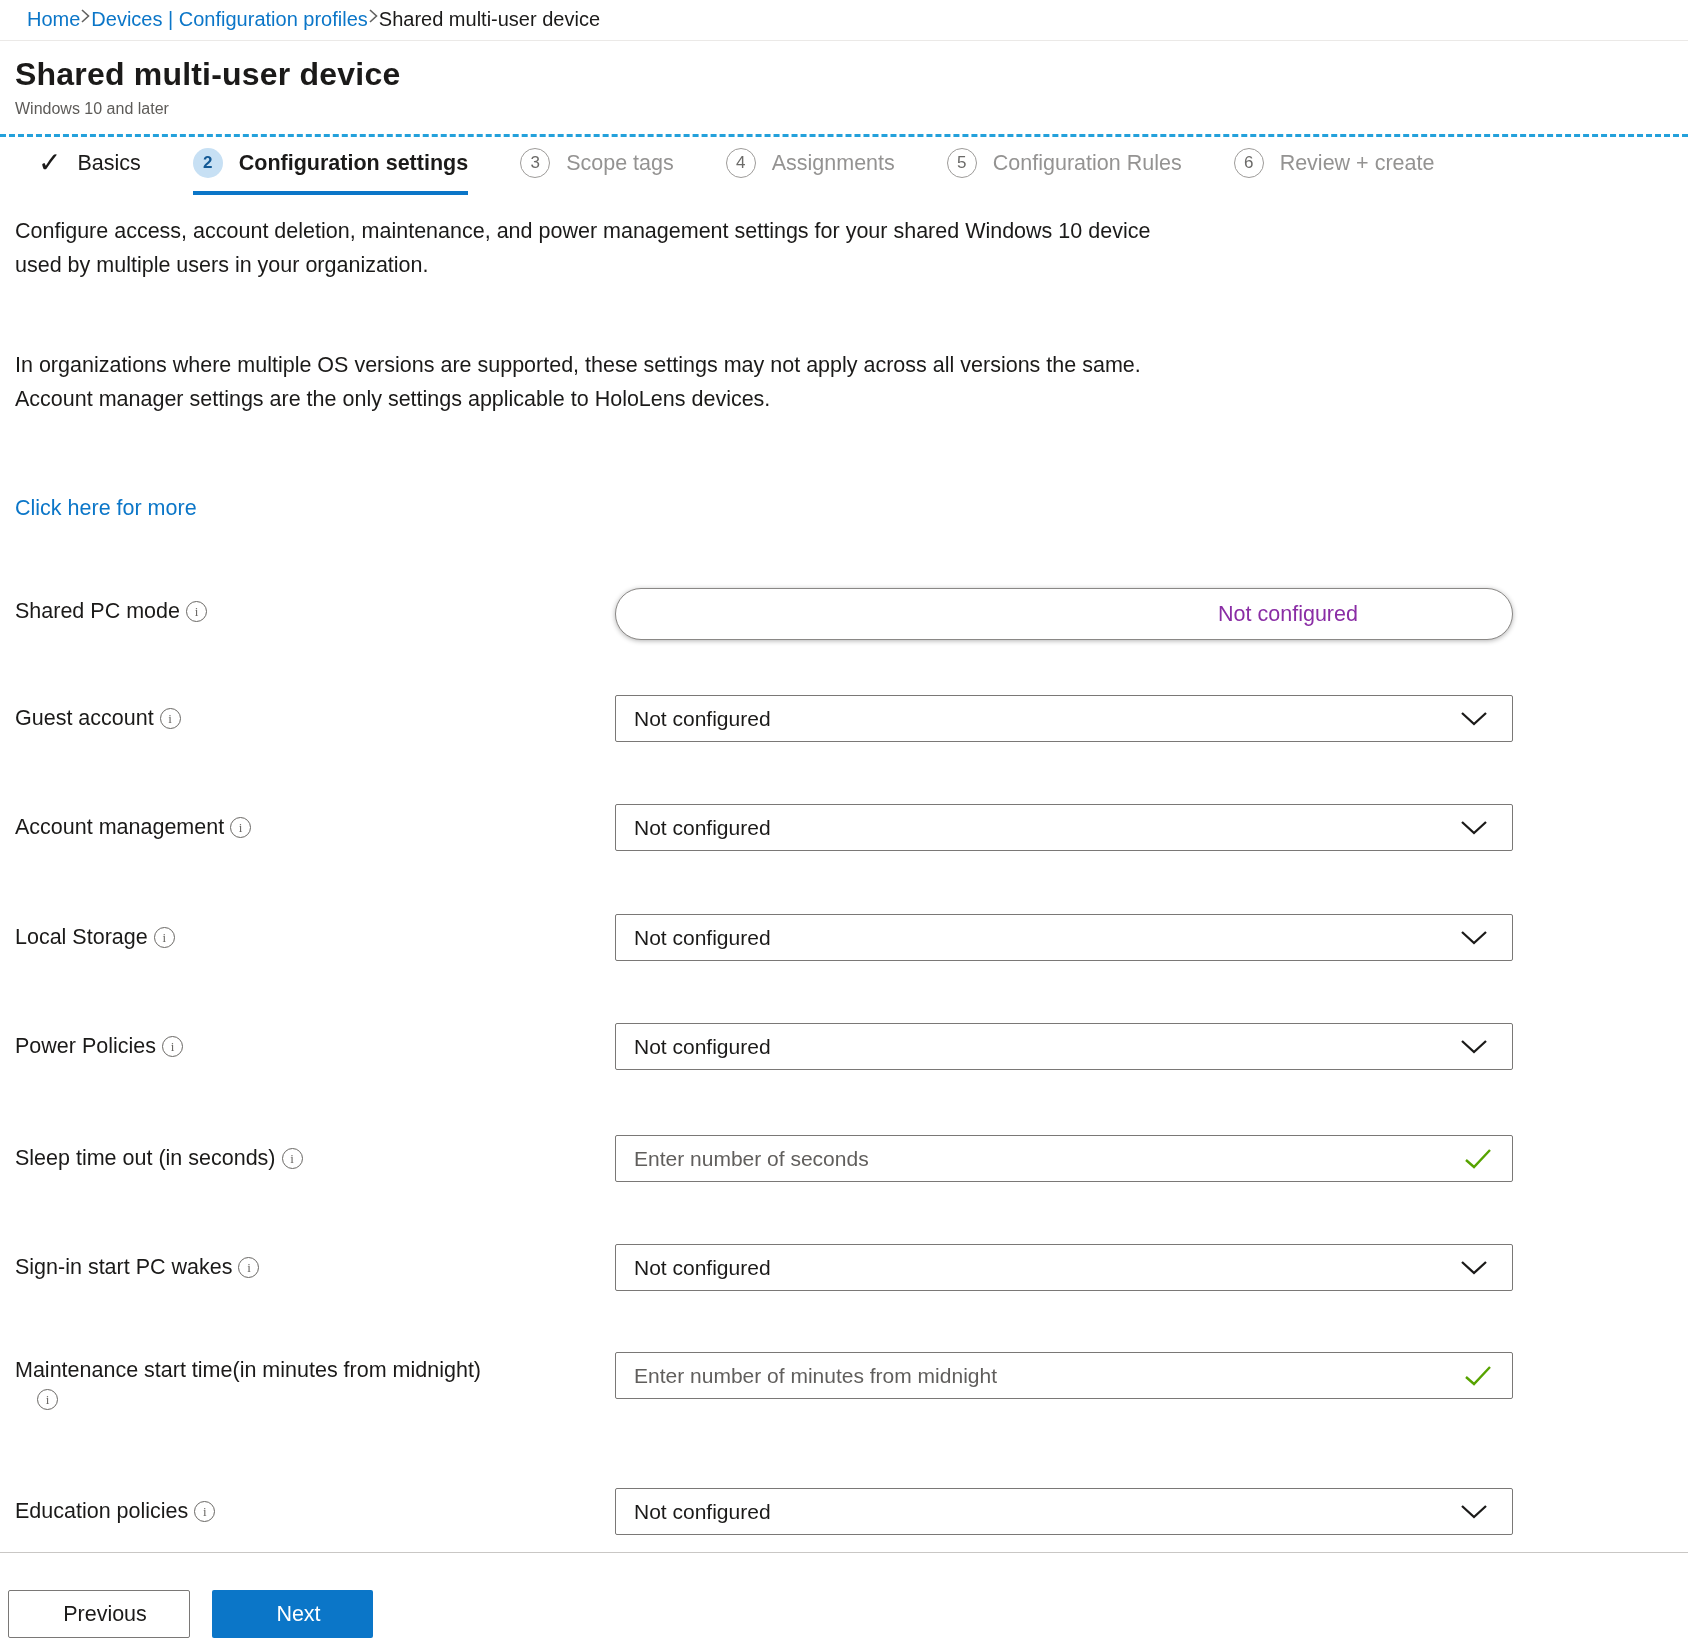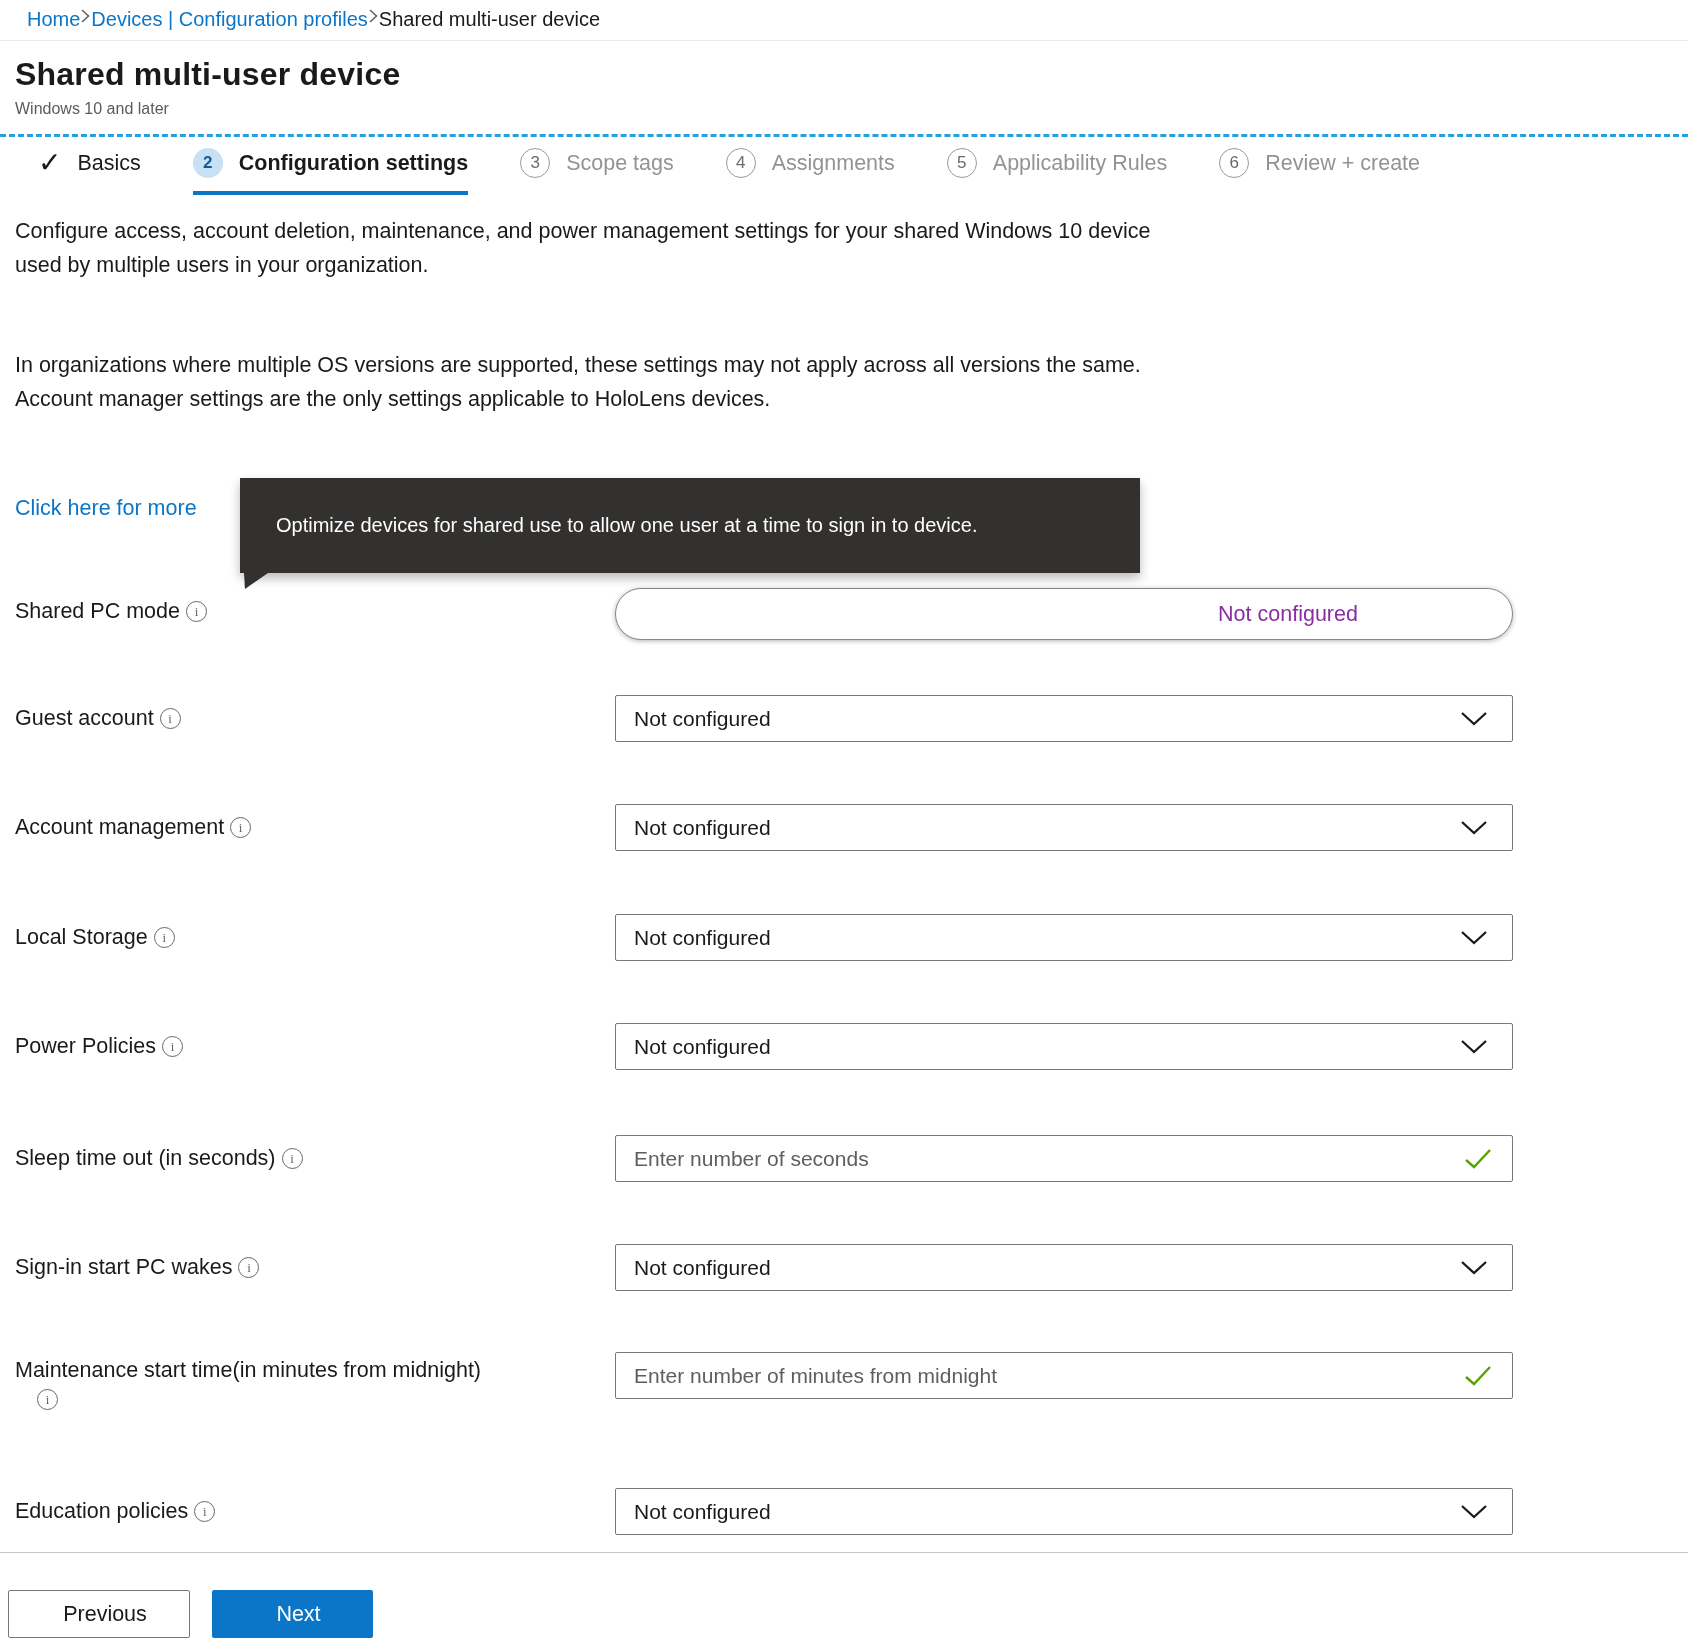--- a/index.html
+++ b/index.html
@@ -114,42 +114,38 @@
     <div class="step">
       <span class="step-circle">3</span>
       <span>Scope tags</span>
     </div>
     <div class="step">
       <span class="step-circle">4</span>
       <span>Assignments</span>
     </div>
     <div class="step">
       <span class="step-circle">5</span>
-      <span>Applicability Rules</span>
+      <span>Configuration Rules</span>
     </div>
     <div class="step">
       <span class="step-circle">6</span>
       <span>Review + create</span>
     </div>
   </div>
 
   <div class="para" style="top:214px">
     <div>Configure access, account deletion, maintenance, and power management settings for your shared Windows 10 device</div>
     <div>used by multiple users in your organization.</div>
   </div>
   <div class="para" style="top:348px">
     <div>In organizations where multiple OS versions are supported, these settings may not apply across all versions the same.</div>
     <div>Account manager settings are the only settings applicable to HoloLens devices.</div>
   </div>
   <div class="link">Click here for more</div>
 
-  <div class="tooltip">
-    <span>Optimize devices for shared use to allow one user at a time to sign in to device.</span>
-    <span class="tooltip-pointer"></span>
-  </div>
 
   <div class="field-label" style="top:588px">
     <span>Shared PC mode</span>
     <span class="info-icon"></span>
   </div>
   <div class="toggle">
     <div class="toggle-off">Not configured</div>
   </div>
 
   <div class="field-label" style="top:695px">

